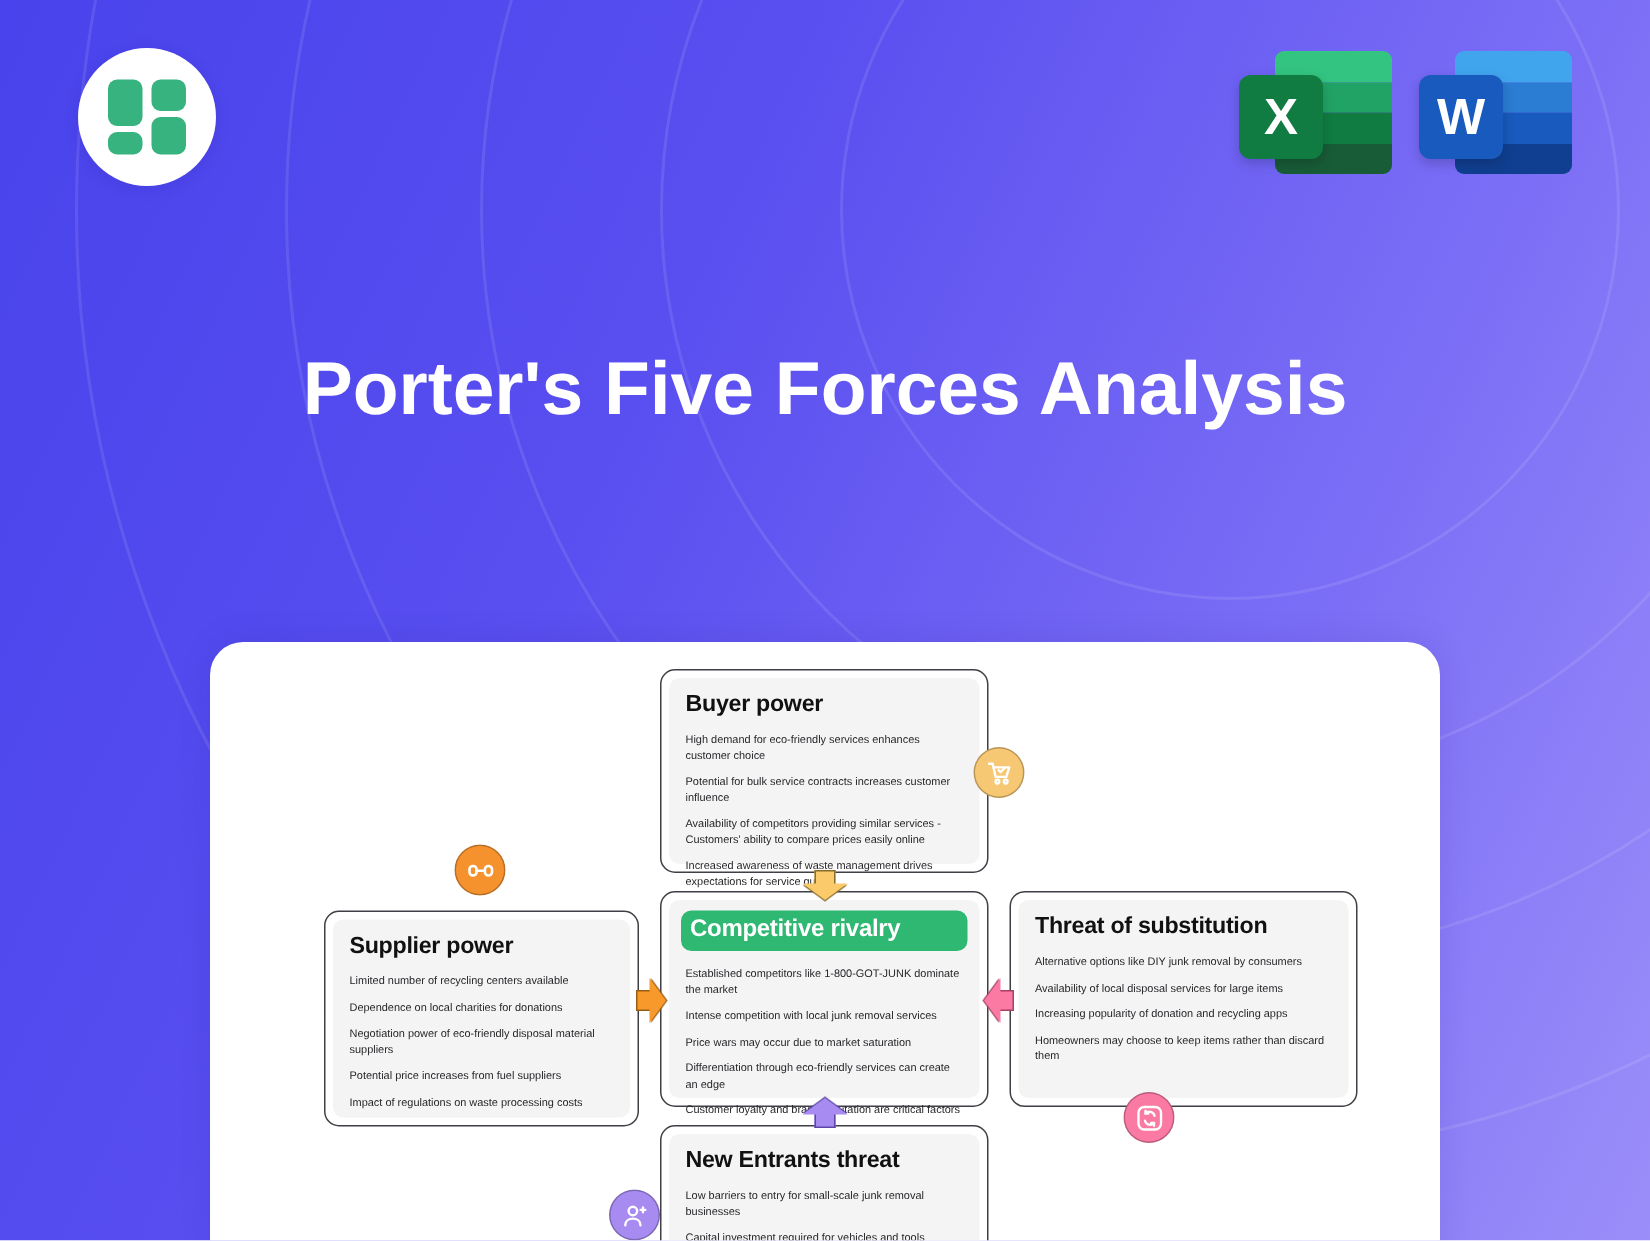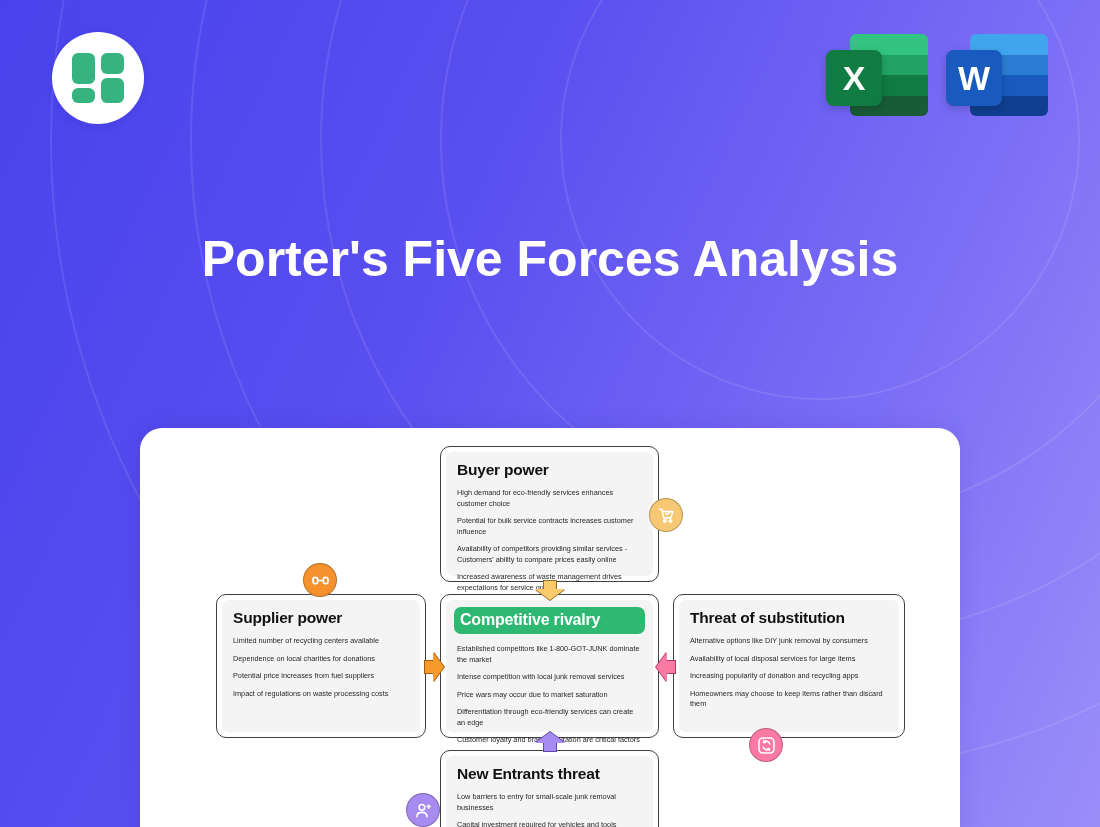--- a/index.html
+++ b/index.html
@@ -110,21 +110,21 @@
     padding: 4px 6px 5px; font-size: 16px; margin: -2px -3px 10px -3px;
   }
   .fbox ul { list-style: none; }
   .fbox li {
     font-size: 7.3px; line-height: 1.45; color: #27272a;
     margin-bottom: 7px;
   }
 
   
   #box-buyer   { left: 300px; top: 18px;  width: 219px; height: 136px; }
-  #box-supplier{ left: 76px;  top: 166px; width: 210px; height: 144px; }
+  #box-supplier{ left: 76px;  top: 179px; width: 210px; height: 144px; }
   #box-rivalry { left: 300px; top: 166px; width: 219px; height: 144px; }
   #box-substit { left: 533px; top: 166px; width: 232px; height: 144px; }
   #box-entrant { left: 300px; top: 322px; width: 219px; height: 144px; }
 
   
   .arrow { position: absolute; }
   .arrow .stem { position: absolute; }
   .arrow .head { position: absolute; width: 0; height: 0; }
 
   
@@ -220,20 +220,21 @@
           </ul>
         </div>
       </div>
 
       <div class="fbox" id="box-supplier">
         <div class="fbox-inner">
           <h3>Supplier power</h3>
           <ul>
             <li>Limited number of recycling centers available</li>
             <li>Dependence on local charities for donations</li>
+            <li>Negotiation power of eco-friendly disposal material suppliers</li>
             <li>Potential price increases from fuel suppliers</li>
             <li>Impact of regulations on waste processing costs</li>
           </ul>
         </div>
       </div>
 
       <div class="fbox" id="box-rivalry">
         <div class="fbox-inner">
           <h3 class="banner">Competitive rivalry</h3>
           <ul>

